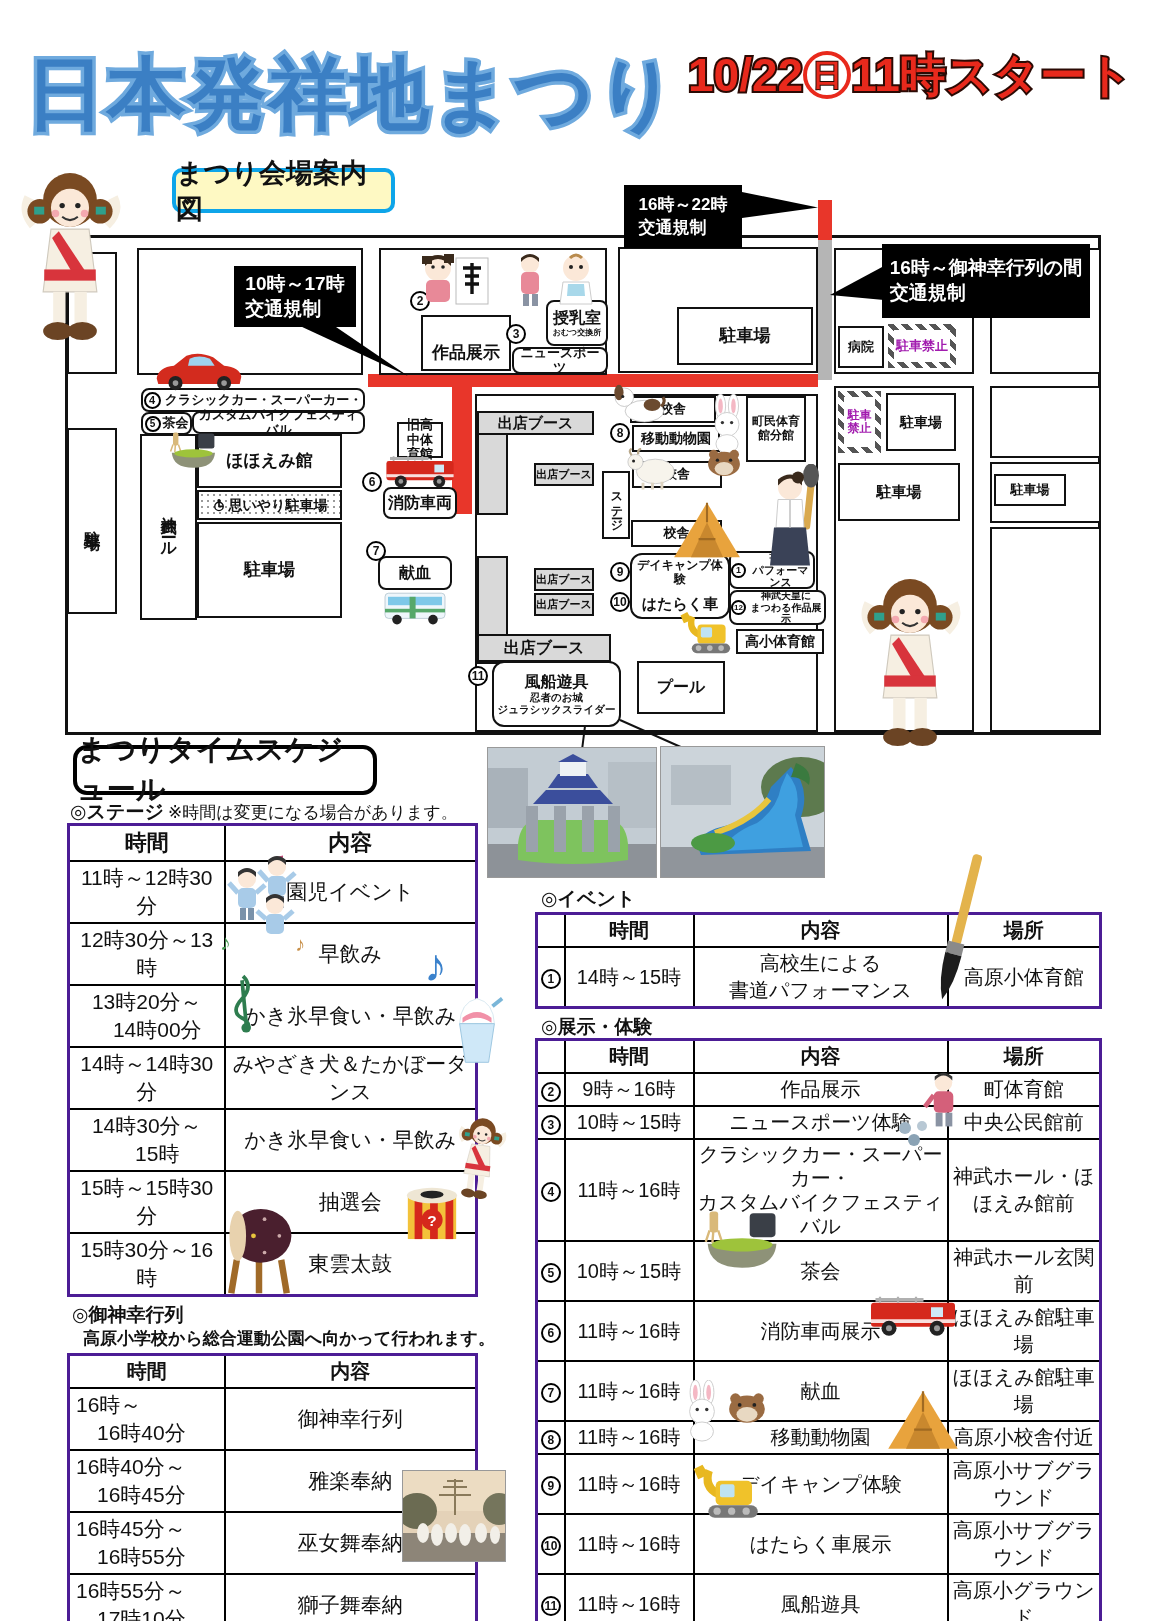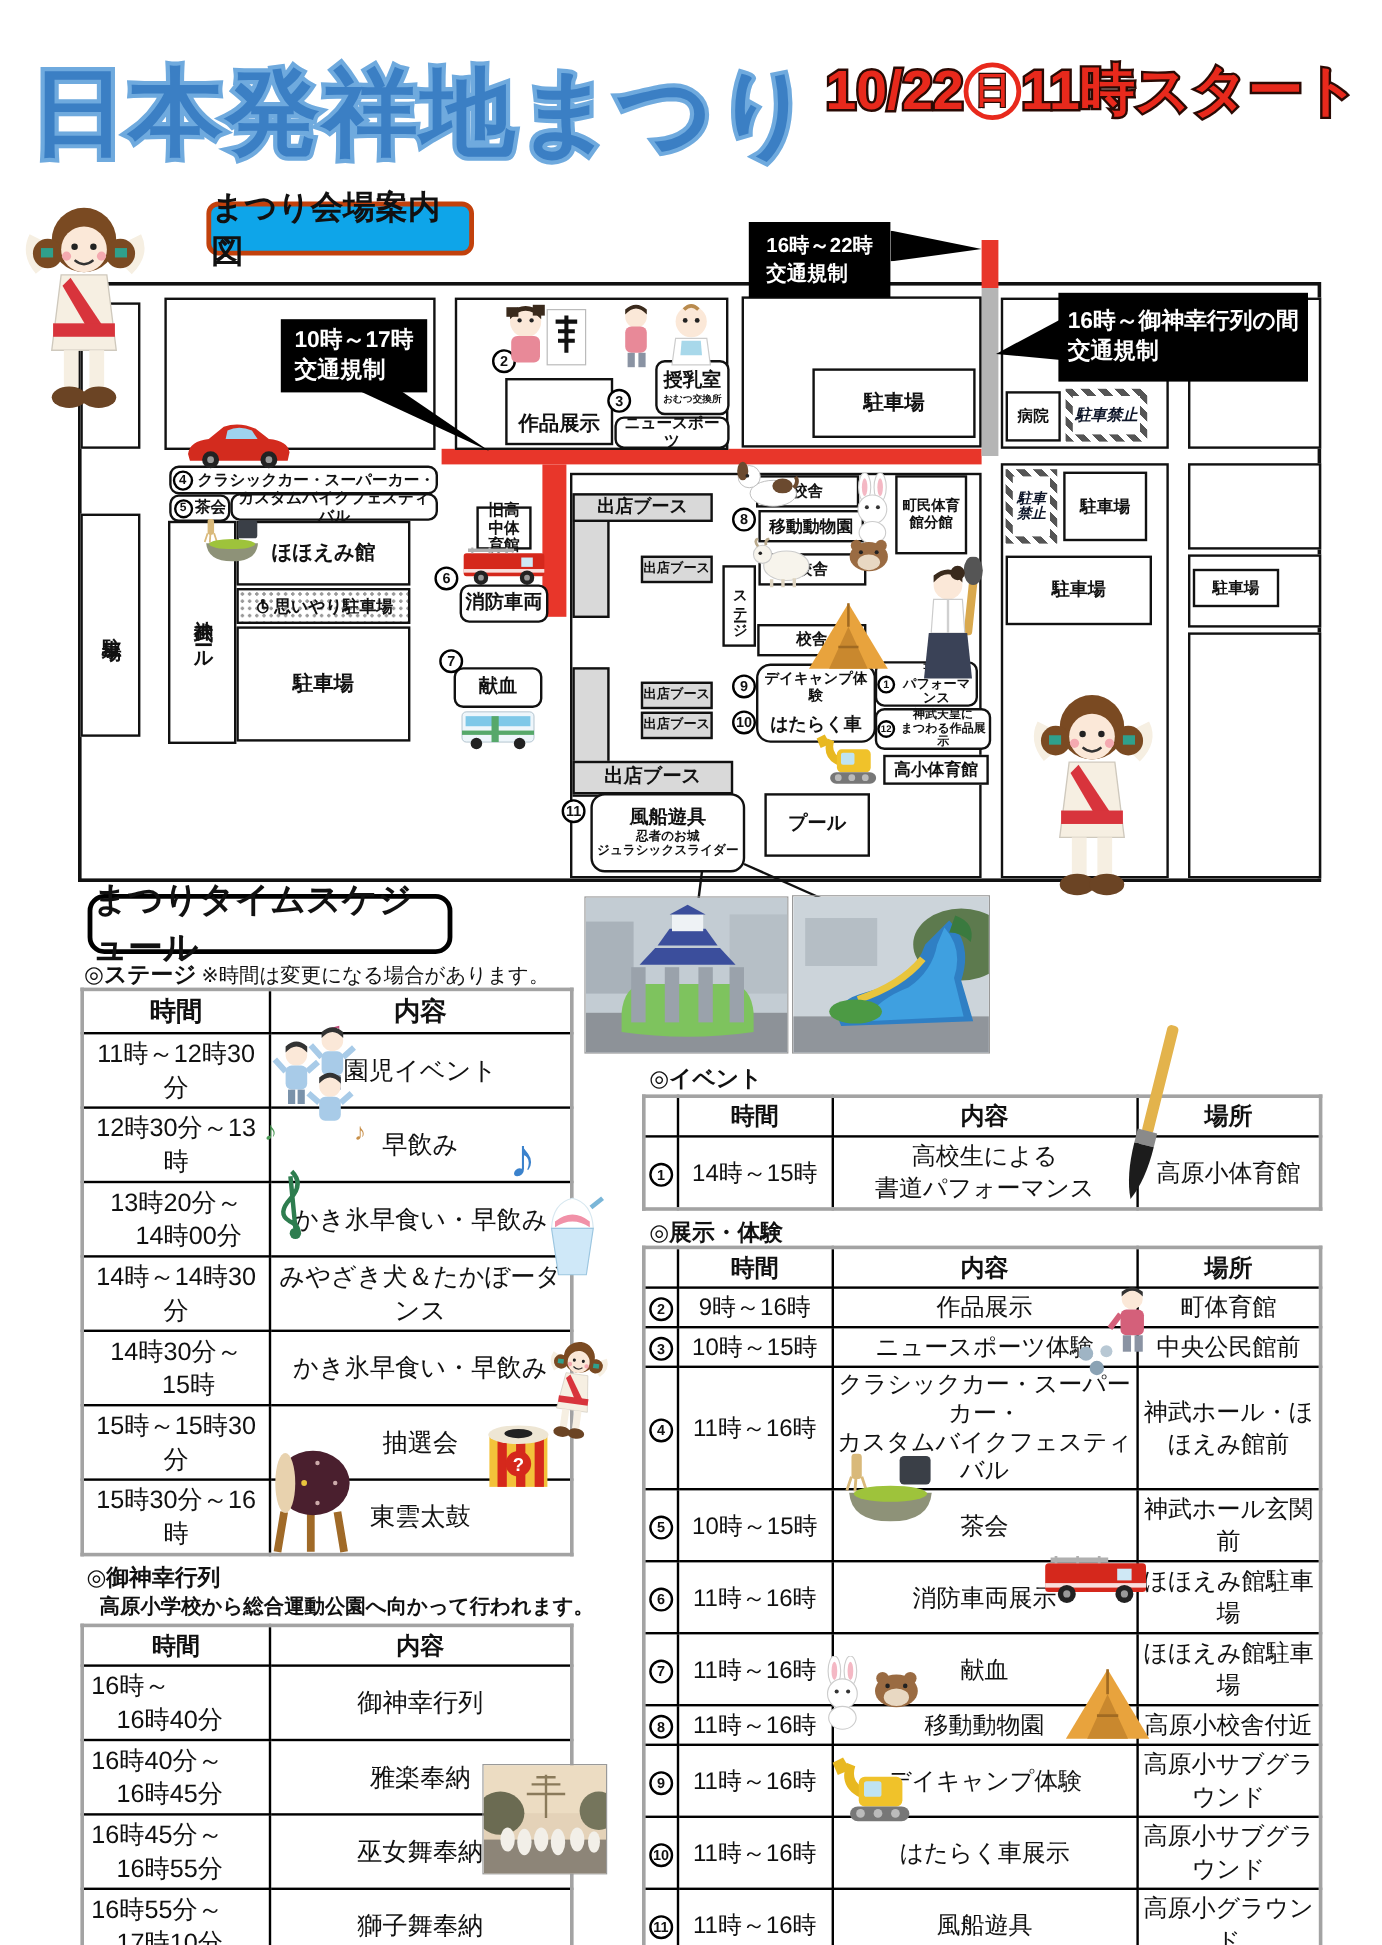--- a/index.html
+++ b/index.html
@@ -10,49 +10,49 @@
   .main-title{position:absolute;left:26px;top:42px;font-size:79px;font-weight:bold;letter-spacing:2px;
       color:#3b7fc4;-webkit-text-stroke:7px #6faade;paint-order:stroke fill;white-space:nowrap;}
   .date-block{position:absolute;left:688px;top:50px;color:#e8291c;font-weight:bold;
       -webkit-text-stroke:4px #2a0a04;paint-order:stroke fill;line-height:1.12;white-space:nowrap;}
   .date-l1{font-size:46px;}
   .date-l2{font-size:54px;letter-spacing:1px;}
   .daycircle{display:inline-block;border:4px solid #e8291c;border-radius:50%;width:40px;height:40px;
       line-height:40px;text-align:center;font-size:30px;vertical-align:6px;-webkit-text-stroke:2px #2a0a04;}
   
   .map-frame{position:absolute;left:65px;top:235px;width:1036px;height:500px;border:3px solid #111;box-sizing:border-box;}
-  .map-title{position:absolute;left:172px;top:168px;width:223px;height:45px;background:#0ea5e9;border:4px solid #c2410c;
+  .map-title{position:absolute;left:172px;top:168px;width:223px;height:45px;background:#fef9c3;border:4px solid #0ea5e9;
       border-radius:10px;display:flex;align-items:center;justify-content:center;font-size:27px;font-weight:bold;z-index:7;box-sizing:border-box;}
   .blk{position:absolute;background:#fff;border:2px solid #111;box-sizing:border-box;z-index:2;}
   .box{position:absolute;background:#fff;border:2px solid #111;box-sizing:border-box;display:flex;align-items:center;
       justify-content:center;text-align:center;font-weight:bold;z-index:3;line-height:1.15;}
   .rd{border-radius:8px;} .rd12{border-radius:12px;}
   .gray{background:#d9d9d9;}
   .vert{writing-mode:vertical-rl;text-orientation:upright;letter-spacing:2px;}
   .pre{white-space:pre-line;}
   .road{position:absolute;z-index:1;}
   .red{background:#e8362a;} .grayroad{background:#b5b5b5;}
   .callout{position:absolute;background:#000;color:#fff;font-weight:bold;display:flex;align-items:center;justify-content:center;
       text-align:left;z-index:5;line-height:1.3;white-space:pre-line;}
   .wedge{position:absolute;background:#000;z-index:5;}
   .cn{display:inline-flex;align-items:center;justify-content:center;width:20px;height:20px;border:2px solid #000;
       border-radius:50%;background:#fff;font-size:12px;font-weight:bold;box-sizing:border-box;z-index:4;flex:0 0 auto;}
   .cn.abs{position:absolute;}
   .hatch{position:absolute;background:repeating-linear-gradient(45deg,#555 0 5px,#fff 5px 10px);z-index:3;display:flex;box-sizing:border-box;}
   .hatch .inner{margin:6px;background:#fff;flex:1;display:flex;align-items:center;justify-content:center;
-      color:#0f172a;font-weight:bold;text-align:center;line-height:1.05;white-space:pre-line;font-style:italic;}
+      color:#a21caf;font-weight:bold;text-align:center;line-height:1.05;white-space:pre-line;}
   .dots{background-image:radial-gradient(#9a9a9a 1.2px,transparent 1.4px);background-size:6px 6px;}
   .icon{position:absolute;z-index:4;} .icon svg{display:block;width:100%;height:100%;}
   .note-glyph{position:absolute;z-index:4;font-weight:bold;}
   
   .ts-box{position:absolute;left:73px;top:745px;width:304px;height:50px;border:4px solid #000;border-radius:14px;
       display:flex;align-items:center;justify-content:center;font-size:29px;font-weight:bold;box-sizing:border-box;background:#fff;z-index:3;}
   .sec{position:absolute;font-weight:bold;font-size:19px;z-index:3;}
   .note{position:absolute;font-size:17px;z-index:3;}
-  table.sched{position:absolute;border-collapse:collapse;border:3px solid #a3a3a3;table-layout:fixed;background:#fff;z-index:2;}
+  table.sched{position:absolute;border-collapse:collapse;border:3px solid #4c1d95;table-layout:fixed;background:#fff;z-index:2;}
   table.sched th,table.sched td{border:2px solid #000;text-align:center;vertical-align:middle;padding:2px;overflow:hidden;}
   table.sched th{font-size:22px;font-weight:bold;}
   table.sched td{font-size:21px;white-space:pre-line;}
   table.rt td{font-size:20px;}
   td.sm{font-size:12px;} td.md{font-size:15px;} td.sm2{font-size:17px;line-height:1.2;} td.nr{font-size:19px;}
   .photo{position:absolute;z-index:6;border:1px solid #999;box-sizing:border-box;overflow:hidden;}
   .line-layer{position:absolute;z-index:6;}
 </style>
 </head>
 <body>

